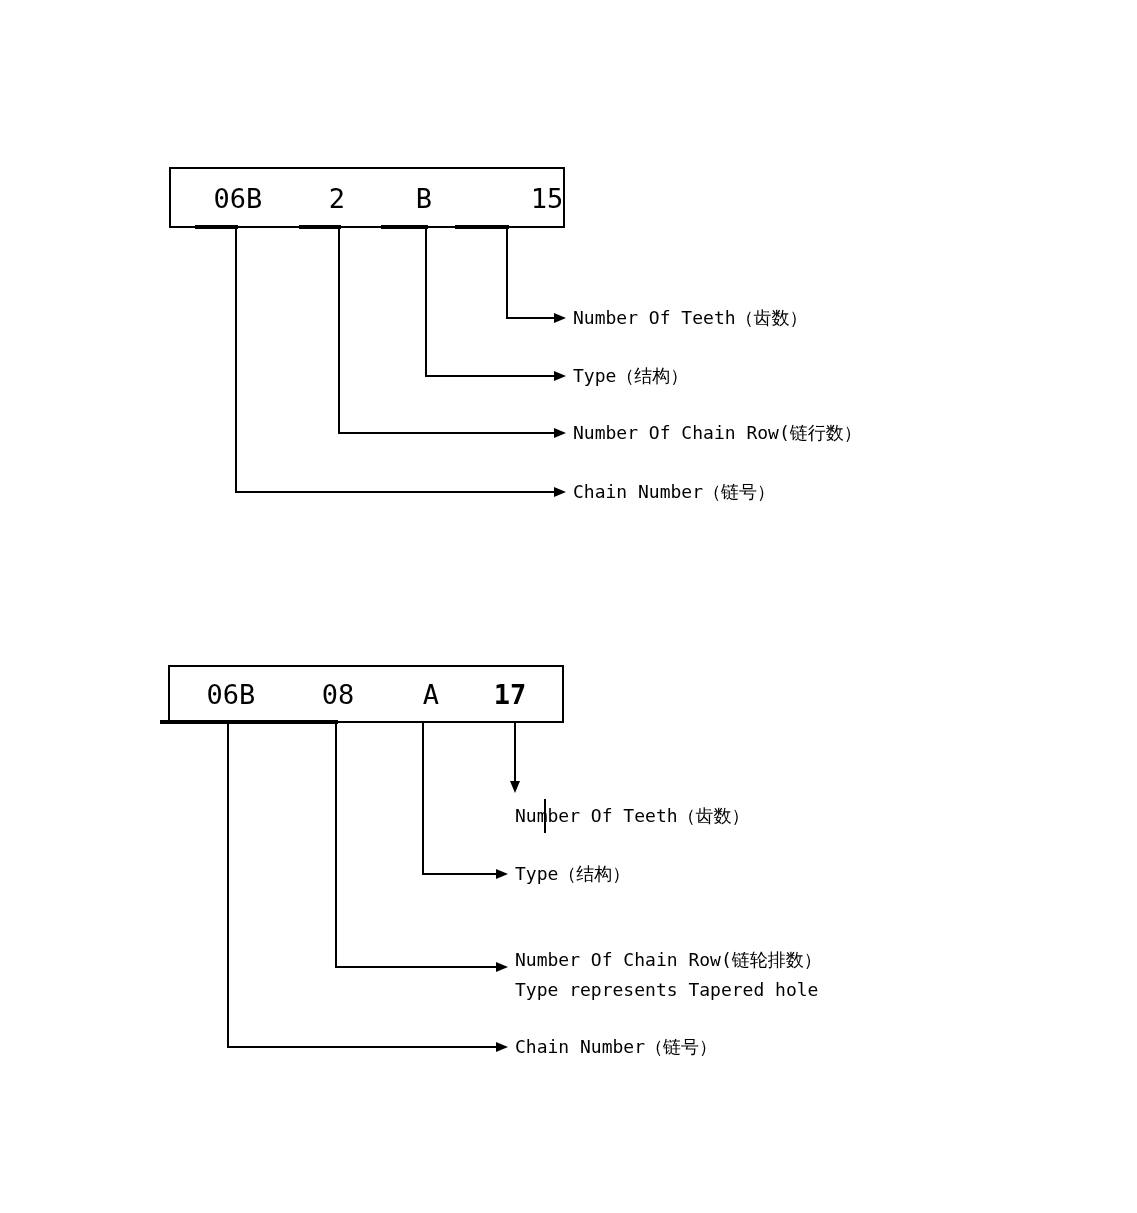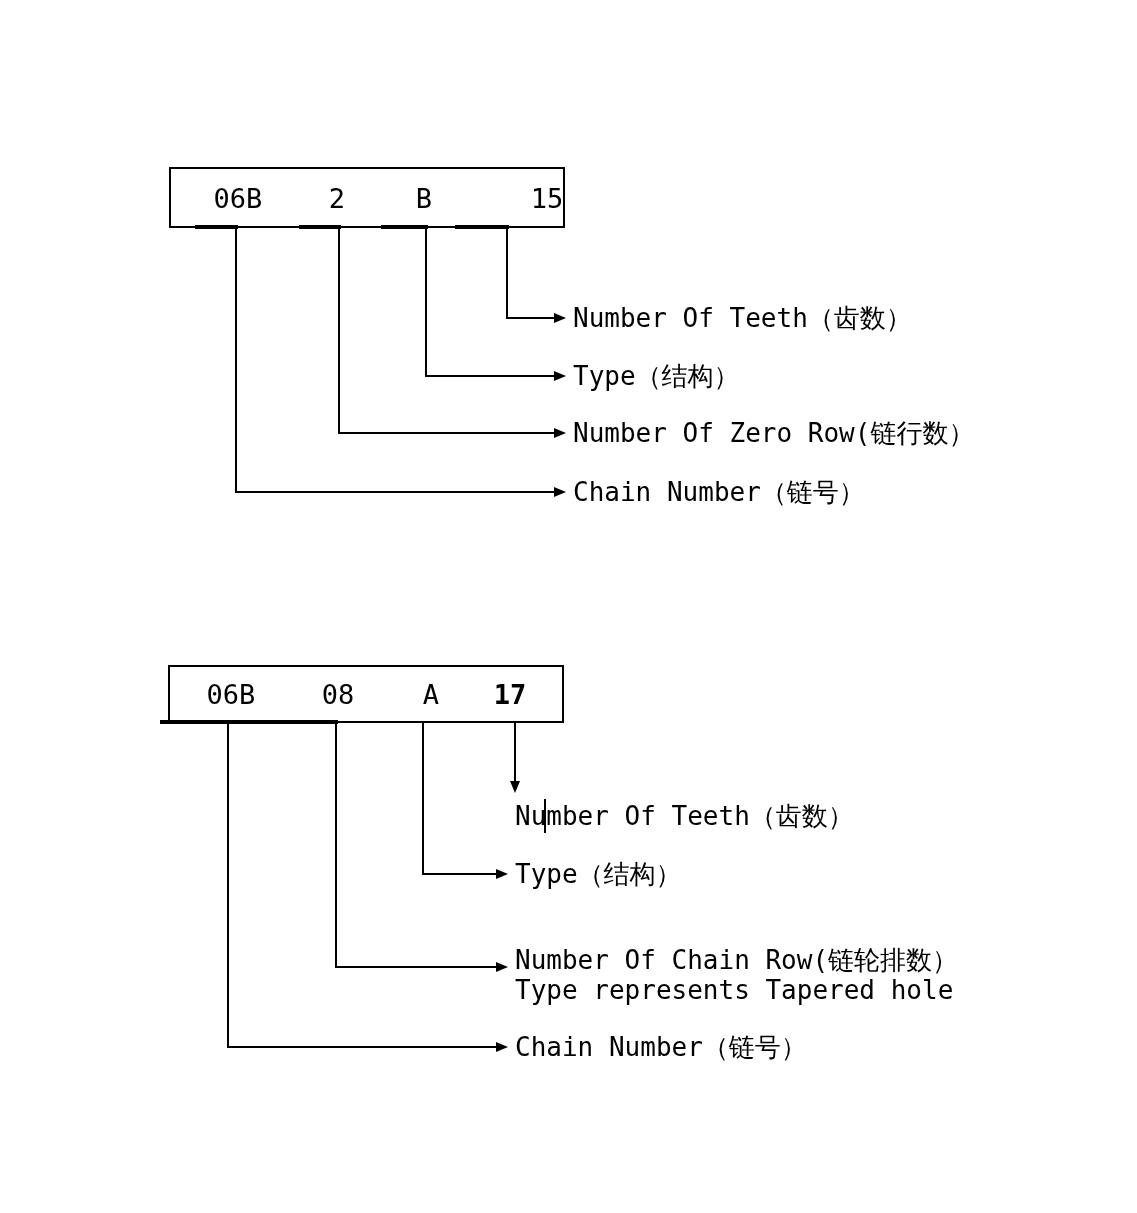--- a/index.html
+++ b/index.html
@@ -54,21 +54,21 @@
   .arrow-d {
     position: absolute;
     width: 0;
     height: 0;
     border-top: 12px solid #000000;
     border-left: 5px solid transparent;
     border-right: 5px solid transparent;
   }
   .lbl {
     position: absolute;
-    font-size: 26px;
+    font-size: 18px;
     line-height: 30px;
     white-space: nowrap;
   }
   .caret {
     position: absolute;
     width: 2px;
     height: 34px;
     background: #000000;
   }
 </style>
@@ -102,21 +102,21 @@
     <div class="vline" style="left:338px; top:228px; height:206px;"></div>
     <div class="hline" style="left:338px; top:432px; width:216px;"></div>
     <div class="arrow-r" style="left:554px; top:428px;"></div>
 
     <div class="vline" style="left:235px; top:228px; height:265px;"></div>
     <div class="hline" style="left:235px; top:491px; width:319px;"></div>
     <div class="arrow-r" style="left:554px; top:487px;"></div>
 
     <div class="lbl" style="left:573px; top:303px;">Number Of Teeth（齿数）</div>
     <div class="lbl" style="left:573px; top:361px;">Type（结构）</div>
-    <div class="lbl" style="left:573px; top:418px;">Number Of Zero Row(链行数）</div>
+    <div class="lbl" style="left:573px; top:418px;">Number Of Chain Row(链行数）</div>
     <div class="lbl" style="left:573px; top:477px;">Chain Number（链号）</div>
   </div>
 
   <div>
 
     <div class="dbox" style="left:168px; top:665px; width:392px; height:54px;">
       <span class="bval" style="left:61px;">06B</span>
       <span class="bval" style="left:168px;">08</span>
       <span class="bval" style="left:261px;">A</span>
       <span class="bval" style="left:340px;font-weight:bold;">17</span>

